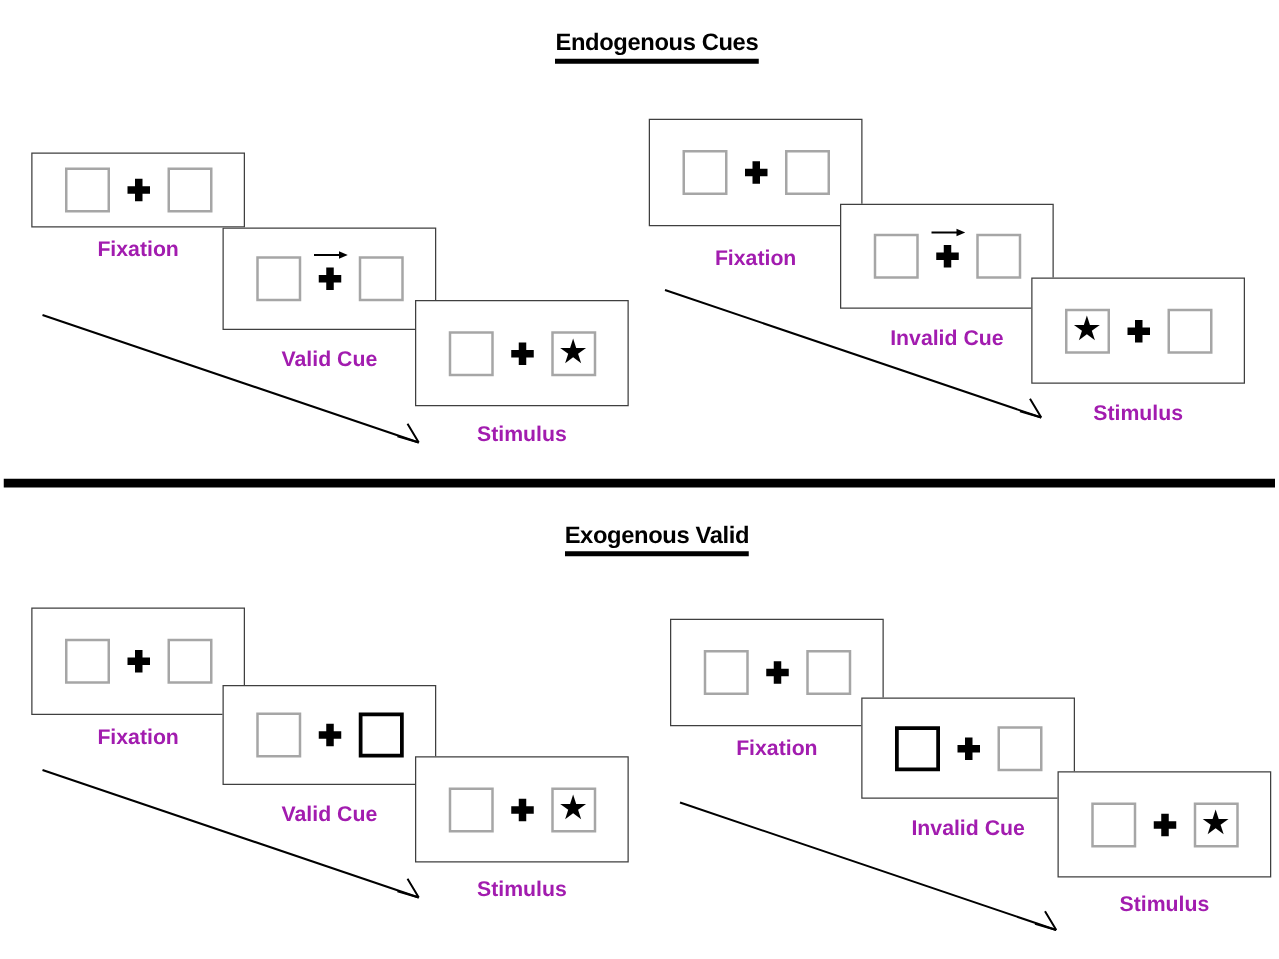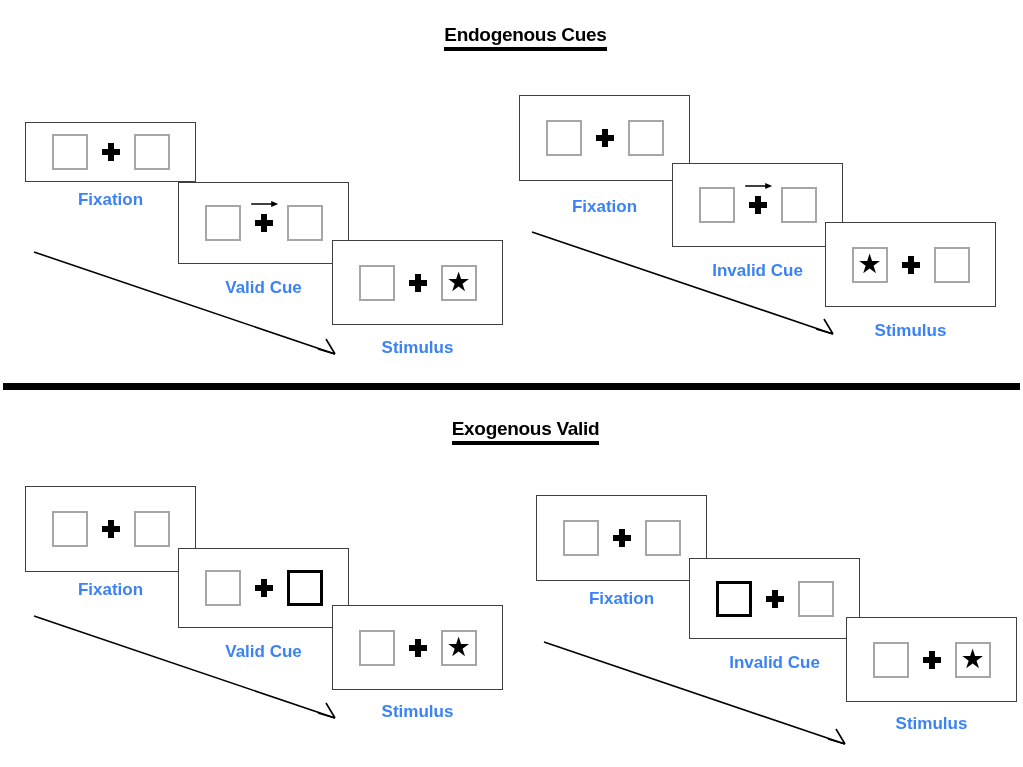--- a/index.html
+++ b/index.html
@@ -101,21 +101,21 @@
     width:30px;height:10px;
   }
   .cue-arrow svg{display:block;}
 
   
   .caption{
     position:absolute;
     font-weight:bold;
     font-size:17px;
     white-space:nowrap;
-    color:#3b82f6;
+    color:#a21caf;
   }
 
   
   .flow-arrow{
     position:absolute;
     pointer-events:none;
   }
   .flow-arrow svg{display:block;overflow:visible;}
 </style>
 </head>

